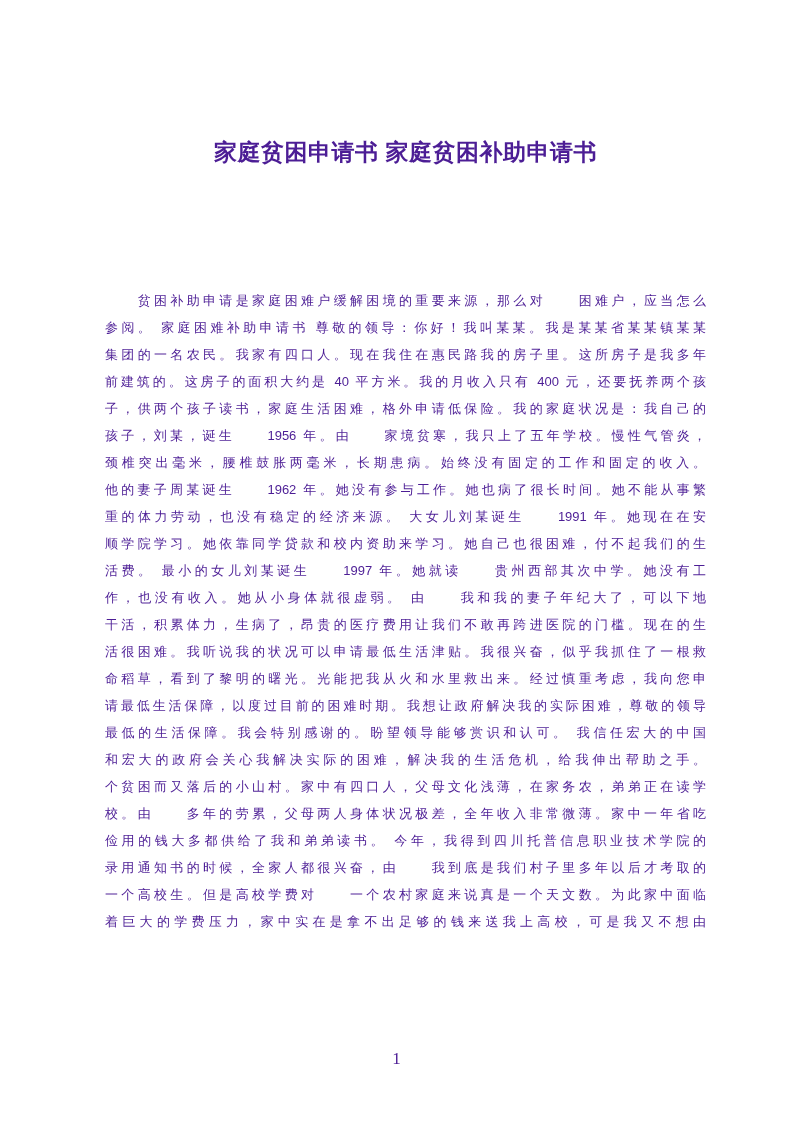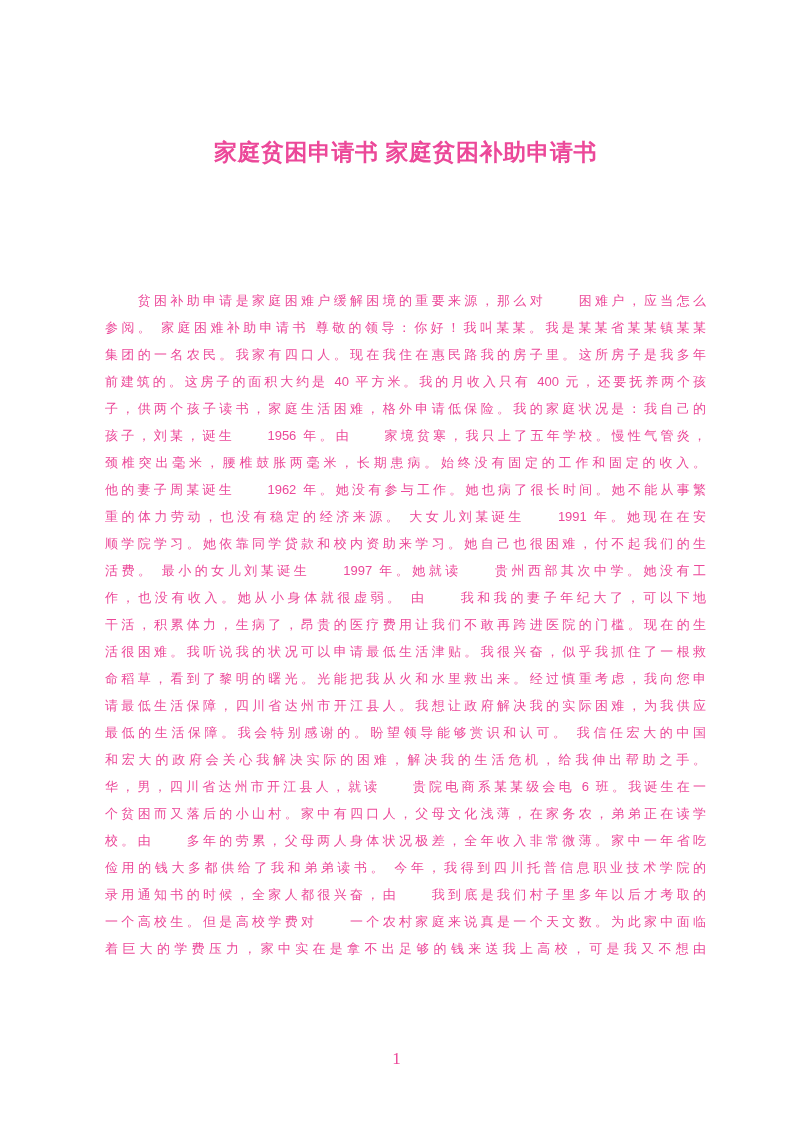--- a/index.html
+++ b/index.html
@@ -7,21 +7,21 @@
     padding: 0;
     background: #ffffff;
   }
   .page {
     position: relative;
     width: 793px;
     height: 1122px;
     background: #ffffff;
     box-sizing: border-box;
     padding: 137px 87px 0 105px;
-    color: #ec4899;
+    color: #4c1d95;
     font-family: "Liberation Sans", sans-serif;
     overflow: hidden;
   }
   .doc-title {
     margin: 0;
     font-size: 23px;
     line-height: 31px;
     font-weight: bold;
     text-align: center;
     letter-spacing: 0.5px;
@@ -63,24 +63,23 @@
       <div class="doc-line">孩子，刘某，诞生　　1956 年。由　　家境贫寒，我只上了五年学校。慢性气管炎，</div>
       <div class="doc-line">颈椎突出毫米，腰椎鼓胀两毫米，长期患病。始终没有固定的工作和固定的收入。</div>
       <div class="doc-line">他的妻子周某诞生　　1962 年。她没有参与工作。她也病了很长时间。她不能从事繁</div>
       <div class="doc-line">重的体力劳动，也没有稳定的经济来源。 大女儿刘某诞生　　1991 年。她现在在安</div>
       <div class="doc-line">顺学院学习。她依靠同学贷款和校内资助来学习。她自己也很困难，付不起我们的生</div>
       <div class="doc-line">活费。 最小的女儿刘某诞生　　1997 年。她就读　　贵州西部其次中学。她没有工</div>
       <div class="doc-line">作，也没有收入。她从小身体就很虚弱。 由　　我和我的妻子年纪大了，可以下地</div>
       <div class="doc-line">干活，积累体力，生病了，昂贵的医疗费用让我们不敢再跨进医院的门槛。现在的生</div>
       <div class="doc-line">活很困难。我听说我的状况可以申请最低生活津贴。我很兴奋，似乎我抓住了一根救</div>
       <div class="doc-line">命稻草，看到了黎明的曙光。光能把我从火和水里救出来。经过慎重考虑，我向您申</div>
-      <div class="doc-line">请最低生活保障，四川省达州市开江县人。我想让政府解决我的实际困难，为我供应</div>
+      <div class="doc-line">请最低生活保障，以度过目前的困难时期。我想让政府解决我的实际困难，尊敬的领导</div>
       <div class="doc-line">最低的生活保障。我会特别感谢的。盼望领导能够赏识和认可。 我信任宏大的中国</div>
       <div class="doc-line">和宏大的政府会关心我解决实际的困难，解决我的生活危机，给我伸出帮助之手。</div>
-      <div class="doc-line">华，男，四川省达州市开江县人，就读　　贵院电商系某某级会电 6 班。我诞生在一</div>
       <div class="doc-line">个贫困而又落后的小山村。家中有四口人，父母文化浅薄，在家务农，弟弟正在读学</div>
       <div class="doc-line">校。由　　多年的劳累，父母两人身体状况极差，全年收入非常微薄。家中一年省吃</div>
       <div class="doc-line">俭用的钱大多都供给了我和弟弟读书。 今年，我得到四川托普信息职业技术学院的</div>
       <div class="doc-line">录用通知书的时候，全家人都很兴奋，由　　我到底是我们村子里多年以后才考取的</div>
       <div class="doc-line">一个高校生。但是高校学费对　　一个农村家庭来说真是一个天文数。为此家中面临</div>
       <div class="doc-line">着巨大的学费压力，家中实在是拿不出足够的钱来送我上高校，可是我又不想由</div>
     </div>
 
   <div class="page-number">1</div>
 </div>

